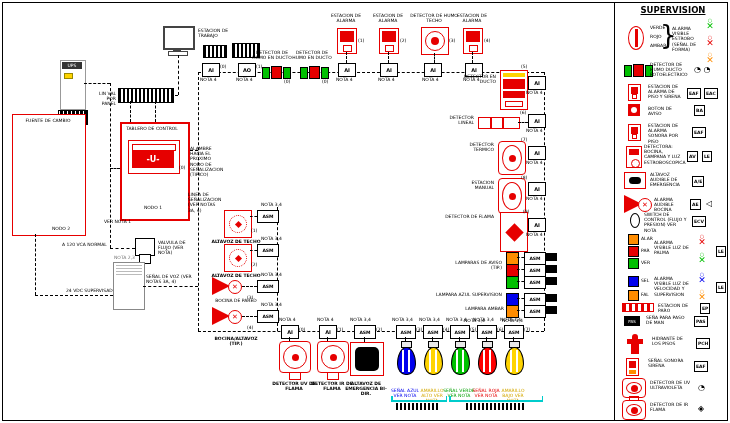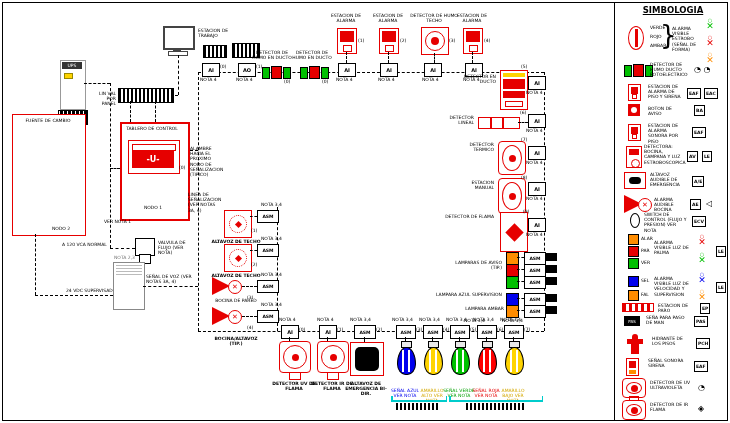--- a/index.html
+++ b/index.html
@@ -69,21 +69,21 @@
   .ttl{position:absolute;font-size:8.5px;font-weight:bold;text-decoration:underline;text-align:center}
   .ic{position:absolute}
 </style>
 </head>
 <body>
 
 <div id="scene">
   <div class="frame"></div>
   <div class="vdiv"></div>
 
-  <div class="ttl" style="left:636px;top:5px;width:74px">SIMBOLOGIA</div>
+  <div class="ttl" style="left:636px;top:5px;width:74px">SUPERVISION</div>
 
   <div class="ic" style="left:628px;top:26px;width:14px;height:22px;border:1.5px solid #e60000;border-radius:50%">
       <div style="position:absolute;left:50%;top:2px;bottom:2px;width:3px;margin-left:-1.5px;background:#e60000"></div>
     </div>
   <div class="t" style="left:650px;top:25px">VERDE</div>
   <div class="t" style="left:650px;top:34px">ROJO</div>
   <div class="t" style="left:650px;top:43px">AMBAR</div>
   <div class="t" style="left:660px;top:22px;font-size:26px;line-height:1">}</div>
   <div class="t" style="left:672px;top:26px;width:32px">ALARMA VISIBLE ESTROBO (SEÑAL DE FORMA)</div>
   <div class="strobe" style="left: 704px; top: 18px; color: rgb(0, 192, 0);">

